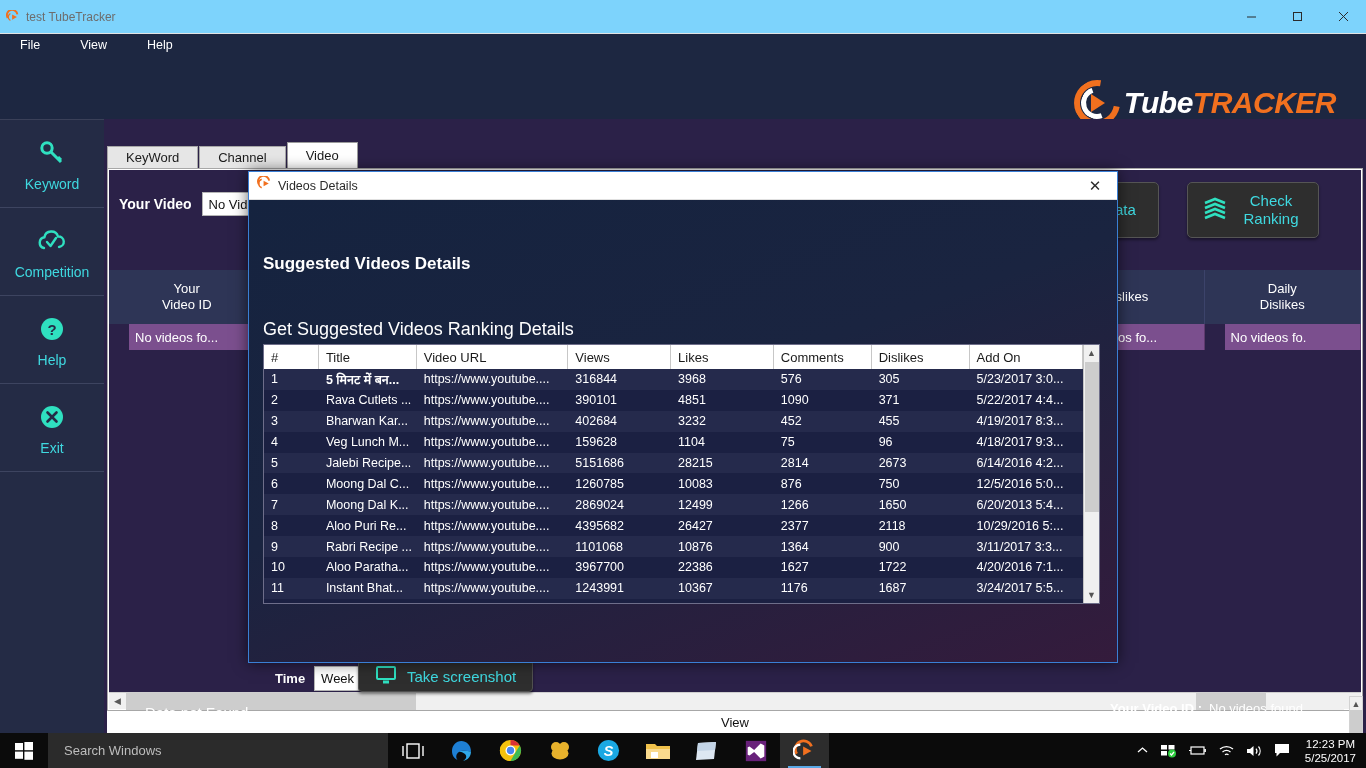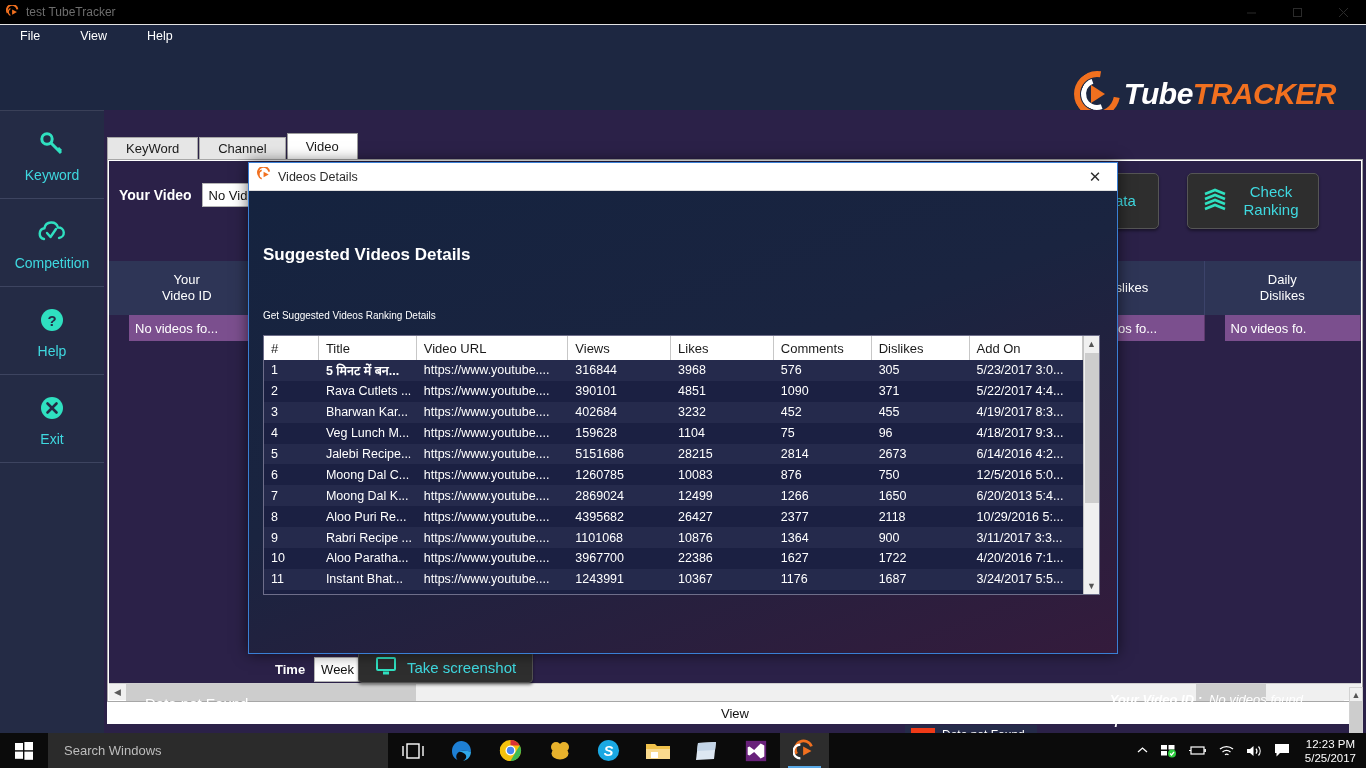--- a/index.html
+++ b/index.html
@@ -3,21 +3,21 @@
 <meta charset="utf-8">
 <style>
   * { box-sizing: border-box; margin:0; padding:0; }
   html, body {
     width: 1366px; height: 768px; overflow: hidden;
     font-family: "Liberation Sans", sans-serif;
     background: #1b2238;
   }
   
   #titlebar {
-    height: 25px; background: #000000; display:flex; align-items:center;
+    height: 34px; background: #7dd3fc; display:flex; align-items:center;
     border-bottom: 1px solid #e3e3e3;
   }
   #titlebar .tb-icon { width: 26px; display:flex; justify-content:center; align-items:center; }
   #titlebar .tb-text { font-size: 12px; color:#6d6d6d; }
   #titlebar .tb-controls { margin-left:auto; display:flex; height:100%; }
   #titlebar .tb-btn { width:46px; display:flex; align-items:center; justify-content:center; color:#2b2b2b; font-size:13px;}
 
   
   #menubar {
     height: 22px; background:#1d2741; display:flex; align-items:center;
@@ -155,21 +155,21 @@
   #dataNotFound {
     position:absolute; left:145px; top:648px; color:#ffffff; font-size:15px;
   }
   #legend {
     position:absolute; left:905px; top:678px; display:flex; align-items:center; gap:7px;
     background:#252b49; padding:3px 12px 3px 6px;
   }
   #legend .swatch { width:24px; height:14px; background:#f03a17; }
   #legend .ltxt { color:#ffffff; font-size:12px; }
 
-  #infoPanel { position:absolute; right:22px; top:645px; width:270px;font-style:italic; }
+  #infoPanel { position:absolute; right:22px; top:645px; width:270px; }
   .info-line { display:flex; justify-content:flex-start; font-size:13px; margin-bottom:5px; }
   .info-line .k { color:#ffffff; font-weight:bold; text-align:right; width:128px; }
   .info-line .v { color:#ffffff; margin-left:7px; }
   #infoScroll {
     position:absolute; right:3px; top:640px; width:14px; height:58px; background:#f0f0f0;
     border:1px solid #d2d2d2; display:flex; flex-direction:column; align-items:center;
   }
   #infoScroll .ar { font-size:9px; color:#555; height:13px; display:flex;align-items:center;}
   #infoScroll .th { width:12px; flex:1; background:#cdcdcd; }
 
@@ -188,21 +188,21 @@
   #modal-title {
     height:28px; background:#ffffff; display:flex; align-items:center; padding-left:8px;
     border-bottom:1px solid #e0e0e0;
   }
   #modal-title .mt-text { font-size:12.5px; color:#2b2b2b; margin-left:6px; }
   #modal-title .mt-close { margin-left:auto; width:44px; height:28px; display:flex; align-items:center;
     justify-content:center; font-size:15px; color:#2b2b2b; }
   #modal-body { position:absolute; left:0; top:28px; right:0; bottom:0;
     background: linear-gradient(160deg,#15233f 0%,#1a2440 45%,#341b3c 100%); }
   #modal-h1 { position:absolute; left:14px; top:54px; color:#ffffff; font-size:17px; font-weight:bold; }
-  #modal-h2 { position:absolute; left:14px; top:119px; color:#ffffff; font-size:10px; }
+  #modal-h2 { position:absolute; left:14px; top:119px; color:#ffffff; font-size:18px; }
 
   
   #dlgGrid {
     position:absolute; left:14px; top:144px; width:837px; height:260px;
     background:#1c2142; border:1px solid #6e6e8a; overflow:hidden; display:flex;
   }
   #dlgGridInner { flex:1; overflow:hidden; }
   .dg-head { display:flex; height:24px; background:#ffffff; }
   .dg-head .c {
     color:#1a1a1a; font-size:13px; display:flex; align-items:center; padding-left:7px;

